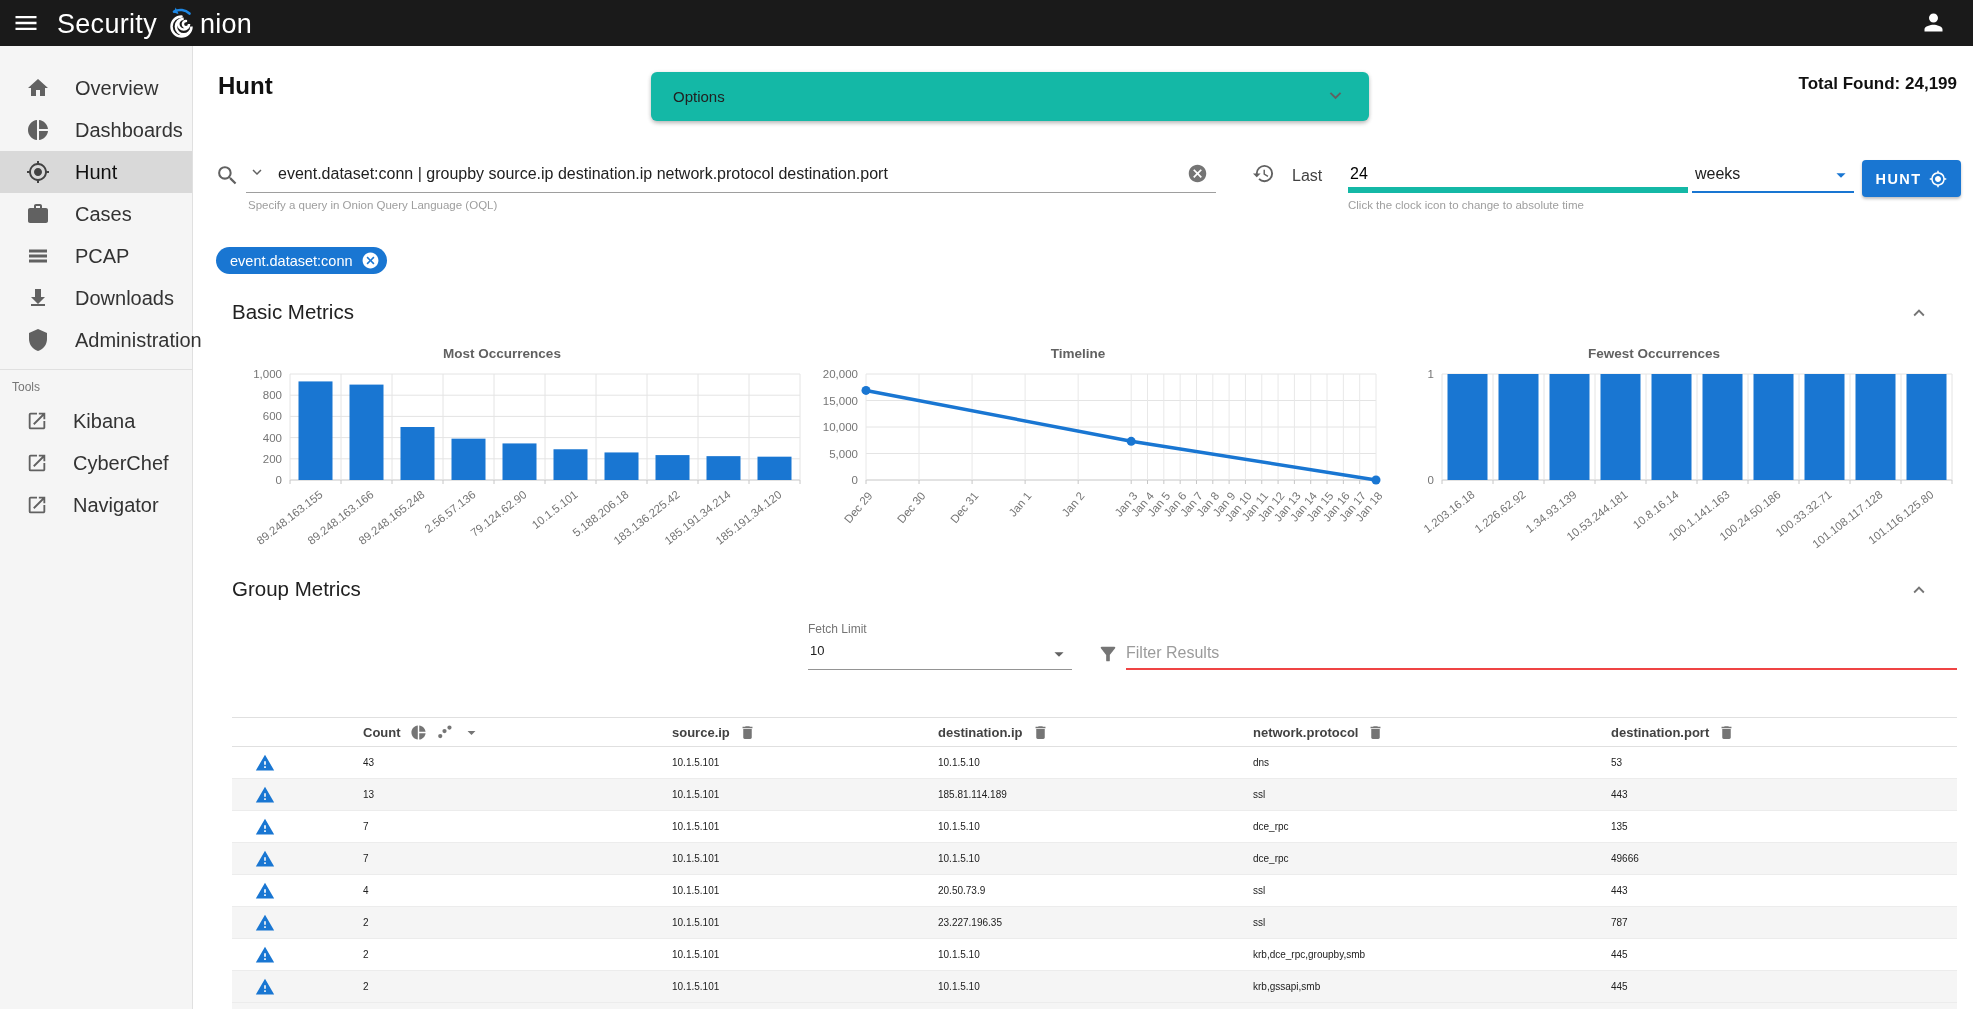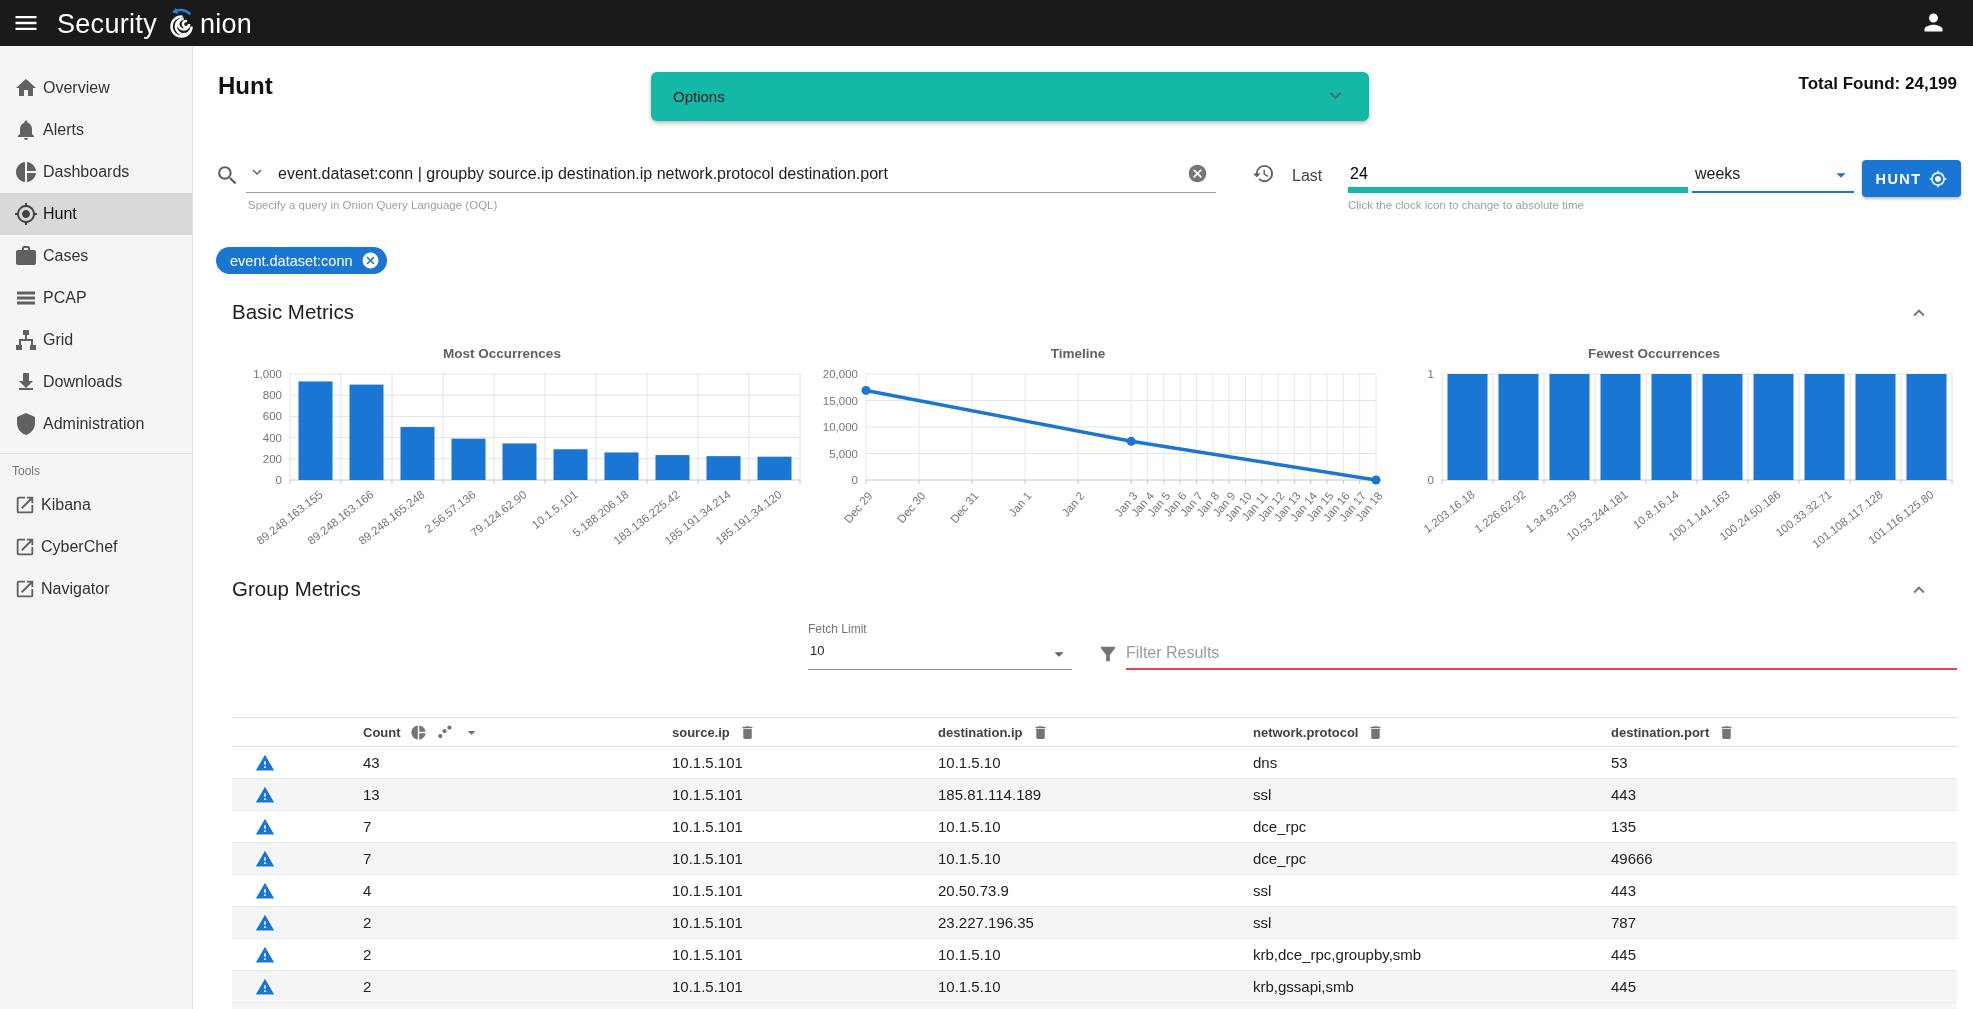--- a/index.html
+++ b/index.html
@@ -12,22 +12,22 @@
   #appbar { left:0; top:0; width:1973px; height:46px; background:#1a1a1a; z-index:30; }
   #menu-btn { left:12px; top:9px; width:30px; height:30px; color:#fff; cursor:pointer; }
   #logo { left:57px; top:4px; height:40px; display:flex; align-items:center; color:#fff;
           font-size:27px; letter-spacing:.3px;text-align:center; }
   #logo .spiral { margin:0 1px 0 6px; }
   #account-btn { left:1920px; top:9px; width:28px; height:28px; color:#fff; cursor:pointer; }
 
   
   #sidebar { left:0; top:46px; width:193px; height:963px; background:#f5f5f5;
              border-right:1px solid #e0e0e0; padding-top:21px; z-index:20; }
-  .side-item { height:42px; display:flex; align-items:center; gap:5px; padding-left:14px;
-               font-size:16px; color:#333; cursor:pointer; }
+  .side-item { height:42px; display:flex; align-items:center; gap:25px; padding-left:26px;
+               font-size:20px; color:#333; cursor:pointer; }
   .side-item .si-icon { color:#616161; display:flex; }
   .side-item.active { background:#d9d9d9; color:#111; }
   .side-item.active .si-icon { color:#424242; }
   #sidebar hr { border:none; border-top:1px solid #e0e0e0; margin:8px 0 6px 0; }
   #tools-label { font-size:12px; color:#757575; padding:4px 0 6px 12px; }
 
   
   #page-title { left:218px; top:72px; font-size:24px; font-weight:bold; color:#111; }
   #options-panel { left:651px; top:72px; width:718px; height:49px; background:#14b8a6; border-radius:6px;
                    box-shadow:0 3px 5px -1px rgba(0,0,0,.2),0 1px 4px rgba(0,0,0,.16);
@@ -91,21 +91,21 @@
                   font-family:inherit; }
   #filter-input::placeholder { color:#9b9b9b; opacity:1; }
 
   
   #table { left:232px; top:717px; width:1725px; }
   .trow { display:grid; grid-template-columns:131px 309px 266px 315px 358px 1fr; align-items:center; }
   #thead { height:30px; border-top:1px solid #e0e0e0; border-bottom:1px solid #e0e0e0;
            font-size:13px; font-weight:bold; color:#424242; }
   .hcell { display:flex; align-items:center; gap:9px;text-align:right; }
   .hcell .hic { color:#757575; cursor:pointer; display:flex; }
-  .drow { height:32px; font-size:15px; color:#212121; border-bottom:1px solid #ececec; }
+  .drow { height:32px; font-size:10px; color:#212121; border-bottom:1px solid #ececec; }
   .drow:nth-child(even) { background:#f5f5f5; }
   .warn-cell { padding-left:23px; display:flex; align-items:center; }
   .warn-cell .wic { color:#1976d2; cursor:pointer; display:flex; }
   #row-partial { height:10px; background:#f5f5f5; }
 </style>
 </head>
 <body>
 
 <div id="appbar" class="abs">
   <span id="menu-btn" class="abs"><svg width="28" height="28" viewBox="0 0 24 24" fill="currentColor">
@@ -131,28 +131,20 @@
         <span class="si-icon">
           <svg width="24" height="24" viewBox="0 0 24 24" fill="currentColor">
             <path d="M10 20v-6h4v6h5v-8h3L12 3 2 12h3v8z"></path>
           </svg>
         </span>
         <span>Overview</span>
       </div>
       <div class="side-item">
         <span class="si-icon">
           <svg width="24" height="24" viewBox="0 0 24 24" fill="currentColor">
-            <path d="M12 22c1.1 0 2-.9 2-2h-4c0 1.1.9 2 2 2zm6-6v-5c0-3.07-1.63-5.64-4.5-6.32V4c0-.83-.67-1.5-1.5-1.5s-1.5.67-1.5 1.5v.68C7.64 5.36 6 7.92 6 11v5l-2 2v1h16v-1l-2-2z"></path>
-          </svg>
-        </span>
-        <span>Alerts</span>
-      </div>
-      <div class="side-item">
-        <span class="si-icon">
-          <svg width="24" height="24" viewBox="0 0 24 24" fill="currentColor">
             <path d="M11 2v20C5.93 21.5 2 17.21 2 12S5.93 2.5 11 2zm2.03 0v8.99H22c-.47-4.74-4.24-8.52-8.97-8.99zm0 11.01V22c4.74-.47 8.5-4.25 8.97-8.99h-8.97z"></path>
           </svg>
         </span>
         <span>Dashboards</span>
       </div>
       <div class="side-item active">
         <span class="si-icon">
           <svg width="24" height="24" viewBox="0 0 24 24" fill="currentColor">
             <path d="M12 8c-2.21 0-4 1.79-4 4s1.79 4 4 4 4-1.79 4-4-1.79-4-4-4zm8.94 3A8.994 8.994 0 0 0 13 3.06V1h-2v2.06A8.994 8.994 0 0 0 3.06 11H1v2h2.06A8.994 8.994 0 0 0 11 20.94V23h2v-2.06A8.994 8.994 0 0 0 20.94 13H23v-2h-2.06zM12 19c-3.87 0-7-3.13-7-7s3.13-7 7-7 7 3.13 7 7-3.13 7-7 7z"></path>
           </svg>
@@ -167,28 +159,20 @@
         </span>
         <span>Cases</span>
       </div>
       <div class="side-item">
         <span class="si-icon">
           <svg width="24" height="24" viewBox="0 0 24 24" fill="currentColor">
             <path d="M3 5.5h18v3H3zm0 5h18v3H3zm0 5h18v3H3z"></path>
           </svg>
         </span>
         <span>PCAP</span>
-      </div>
-      <div class="side-item">
-        <span class="si-icon">
-          <svg width="24" height="24" viewBox="0 0 24 24" fill="currentColor">
-            <path d="M9 2h6v5H9zM2 17h6v5H2zm14 0h6v5h-6zM11 7h2v4h6v6h-2v-4H7v4H5v-6h6z"></path>
-          </svg>
-        </span>
-        <span>Grid</span>
       </div>
       <div class="side-item">
         <span class="si-icon">
           <svg width="24" height="24" viewBox="0 0 24 24" fill="currentColor">
             <path d="M5 20h14v-2H5v2zm7-2 7-7h-4V3h-6v8H5l7 7z"></path>
           </svg>
         </span>
         <span>Downloads</span>
       </div>
       <div class="side-item">

